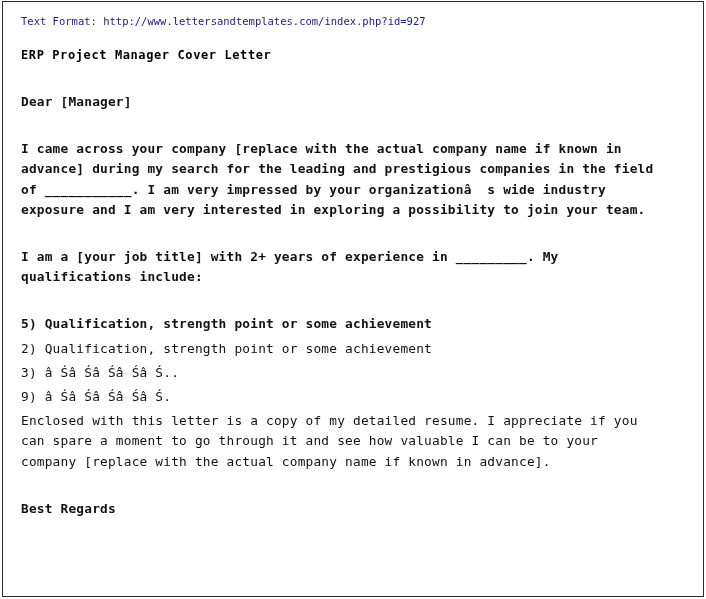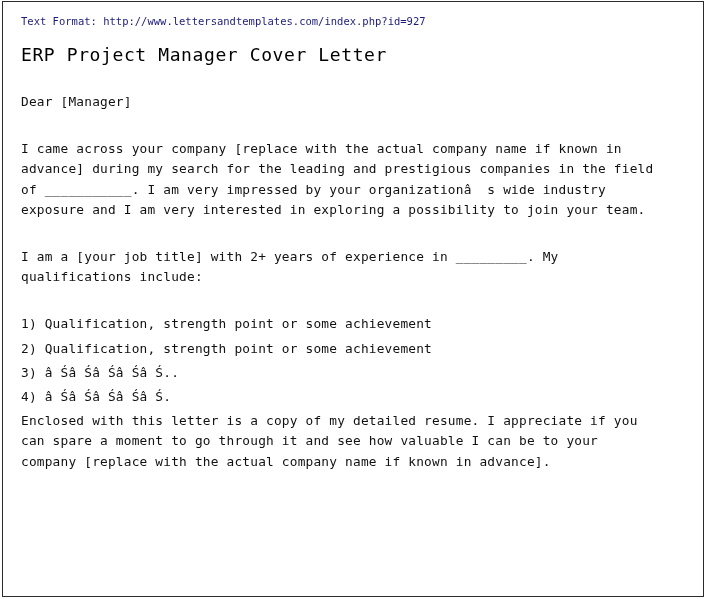--- a/index.html
+++ b/index.html
@@ -41,37 +41,37 @@
   .srcline {
     font-size: 10.5px;
     line-height: 14px;
     color: #1c1c7a;
     letter-spacing: 0px;
     white-space: pre;
     margin: 0 0 0 0;
     padding-top: 2px;
   }
   .doc-title {
-    font-size: 18px;
+    font-size: 12px;
     line-height: 20px;
-    font-weight: normal;
+    font-weight: bold;
     color: #000000;
     letter-spacing: 0.6px;
     white-space: pre;
     margin: 17px 0 0 0;
   }
   .para {
     font-size: 12.8px;
     line-height: 20.2px;
     color: #111111;
     white-space: pre-wrap;
     margin: 0;
     letter-spacing: 0.2px;
   }
-  .gap-lg { margin-top: 27px; }
+  .gap-lg { margin-top: 27px; font-weight: bold; }
   .gap-md { margin-top: 4px; }
 </style>
 </head>
 <body>
 
 <div id="page">
 
   <div id="frame"></div>
 
   <div id="doc">
@@ -83,27 +83,28 @@
     <div class="para gap-lg">Dear [Manager]</div>
 
     <div class="para gap-lg">I came across your company [replace with the actual company name if known in
 advance] during my search for the leading and prestigious companies in the field
 of ___________. I am very impressed by your organizationâ  s wide industry
 exposure and I am very interested in exploring a possibility to join your team.</div>
 
     <div class="para gap-lg">I am a [your job title] with 2+ years of experience in _________. My
 qualifications include:</div>
 
-    <div class="para gap-lg">1) Qualification, strength point or some achievement</div>
+    <div class="para gap-lg">5) Qualification, strength point or some achievement</div>
 
     <div class="para gap-md">2) Qualification, strength point or some achievement</div>
 
     <div class="para gap-md">3) â Śâ Śâ Śâ Śâ Ś..</div>
 
-    <div class="para gap-md">4) â Śâ Śâ Śâ Śâ Ś.</div>
+    <div class="para gap-md">9) â Śâ Śâ Śâ Śâ Ś.</div>
 
     <div class="para gap-md">Enclosed with this letter is a copy of my detailed resume. I appreciate if you
 can spare a moment to go through it and see how valuable I can be to your
 company [replace with the actual company name if known in advance].</div>
 
+    <div class="para gap-lg">Best Regards</div>
 
   </div>
 </div>
 
 </body></html>

